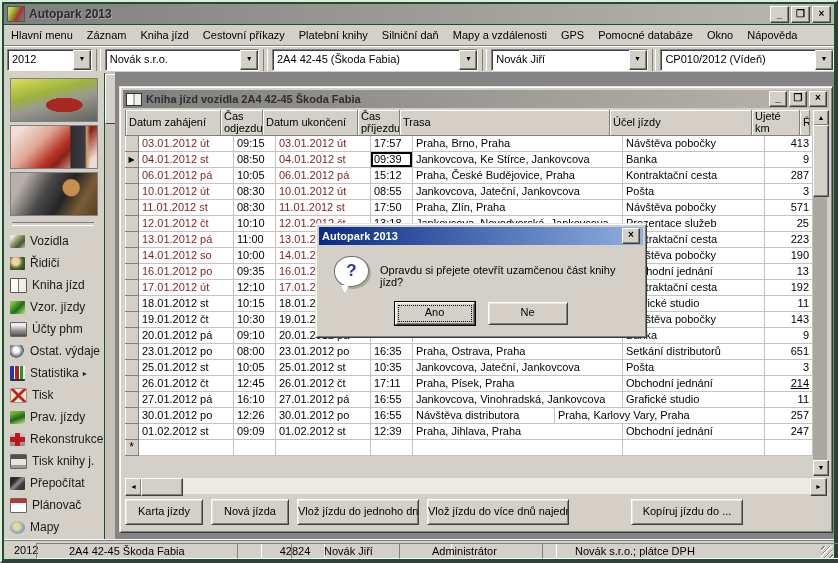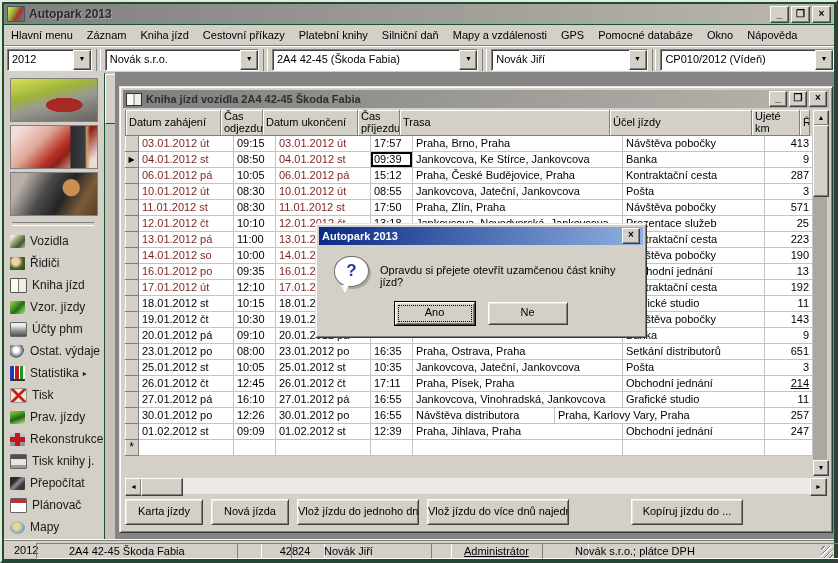--- a/index.html
+++ b/index.html
@@ -575,17 +575,17 @@
       <span class="dlg-btn">Ne</span>
     </div>
   </div>
 
   <div class="statusbar" id="statusbar">
     <span class="grip"></span>
   <span class="status-panel" style="left: 6px; width: 26px;">2012</span>
       <span class="status-panel inset" style="left: 32px; width: 188px;">2A4 42-45  Škoda Fabia</span>
       <span class="status-panel inset" style="left: 233px; width: 50px; text-align: center;">42824</span>
       <span class="status-panel inset" style="left: 287px; width: 123px;">Novák Jiří</span>
-      <span class="status-panel inset" style="left: 427px; width: 120px; text-decoration: underline;">Administrátor</span>
+      <span class="status-panel inset" style="left: 395px; width: 120px;">Administrátor</span>
       <span class="status-panel inset" style="left: 538px; width: 289px;">Novák s.r.o.;  plátce DPH</span>
     </div>
 
 </div>
 
 </body></html>

